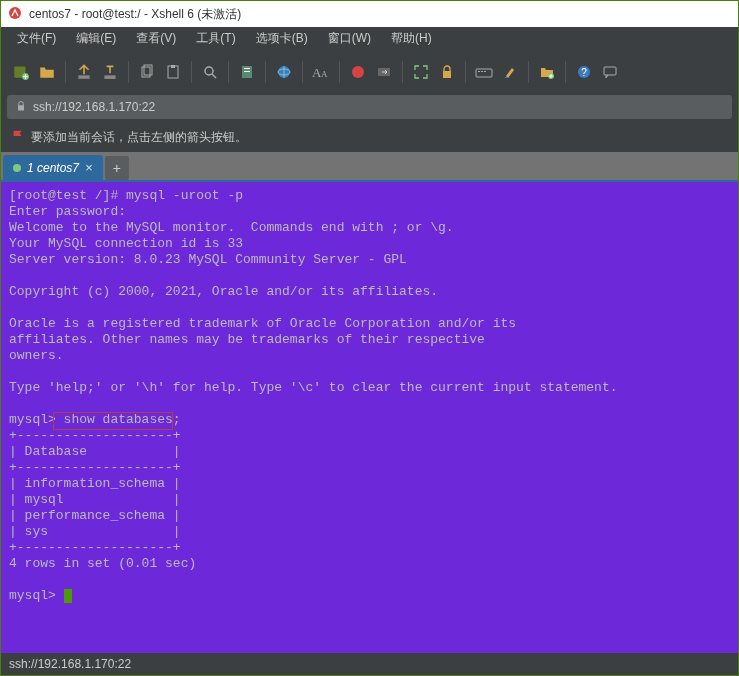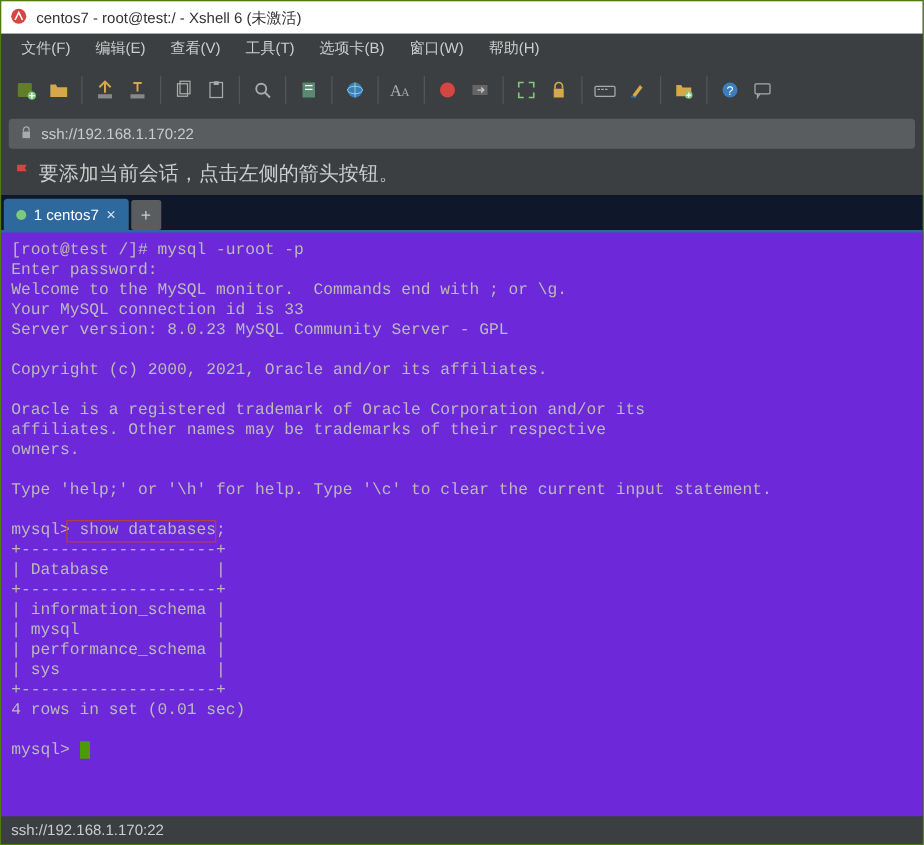--- a/index.html
+++ b/index.html
@@ -84,29 +84,30 @@
   font-size: 12px;
   height: 24px;
 }
 .infobar {
   background: #3c3f41;
   padding: 6px 10px;
   display: flex;
   align-items: center;
   gap: 6px;
   color: #ccc;
-  font-size: 16px;
+  font-size: 12px;
 }
 .tabstrip {
-  background: #0f172a;
+  background: #737373;
   height: 28px;
   display: flex;
   align-items: flex-end;
   padding-left: 2px;
   gap: 2px;
+  font-style: italic;
 }
 .tab {
   background: #2e699e;
   color: #fff;
   font-size: 12px;
   padding: 5px 10px;
   display: flex;
   align-items: center;
   gap: 6px;
   border-top-left-radius: 3px;

